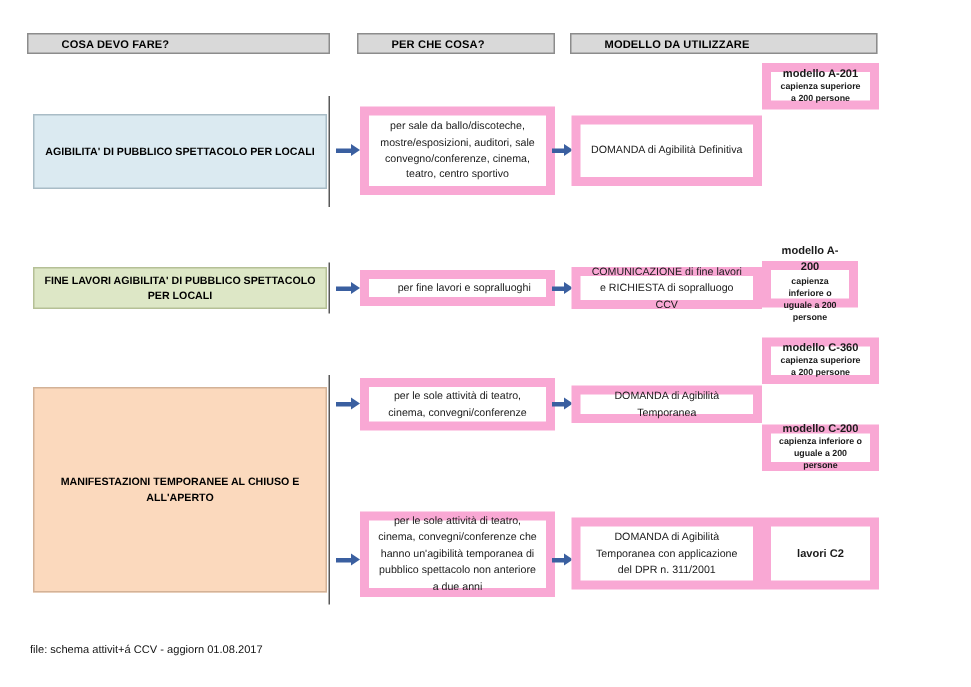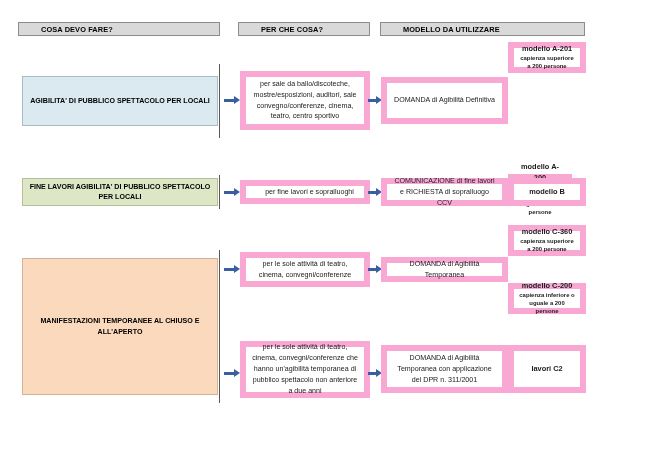--- a/index.html
+++ b/index.html
@@ -164,23 +164,20 @@
     <span>per fine lavori e sopralluoghi</span>
   </div>
   <div class="arrow" style="left:368px; top:188px; width:14px;">
     <div class="shaft" style="width:9px;"></div>
       <div class="head" style="left:8px;"></div>
   </div>
 
   <div class="wbox" style="left:381px; top:178px; width:127px; height:28px;">
     <span>COMUNICAZIONE di fine lavori e RICHIESTA di sopralluogo CCV</span>
   </div>
-  <div class="wbox bold" style="left:508px; top:178px; width:78px; height:28px;">
-    <span>modello B</span>
-  </div>
 
   <div class="cat-box cat-orange" style="left:22px; top:258px; width:196px; height:137px;">
     <span>MANIFESTAZIONI TEMPORANEE AL CHIUSO E ALL'APERTO</span>
   </div>
   <div class="vline" style="left:219px; top:250px; height:153px;"></div>
 
   <div class="arrow" style="left:224px; top:265px; width:16px;">
     <div class="shaft" style="width:11px;"></div>
       <div class="head" style="left:10px;"></div>
   </div>
@@ -218,14 +215,15 @@
     <div class="shaft" style="width:9px;"></div>
       <div class="head" style="left:8px;"></div>
   </div>
   <div class="wbox" style="left:381px; top:345px; width:127px; height:48px;">
     <span>DOMANDA di Agibilità Temporanea con applicazione del DPR n. 311/2001</span>
   </div>
   <div class="wbox bold" style="left:508px; top:345px; width:78px; height:48px;">
     <span>lavori C2</span>
   </div>
 
+  <div class="footer" style="left:20px; top:428px;">file: schema attivit+á CCV - aggiorn 01.08.2017</div>
 
 </div>
 
 </body></html>

